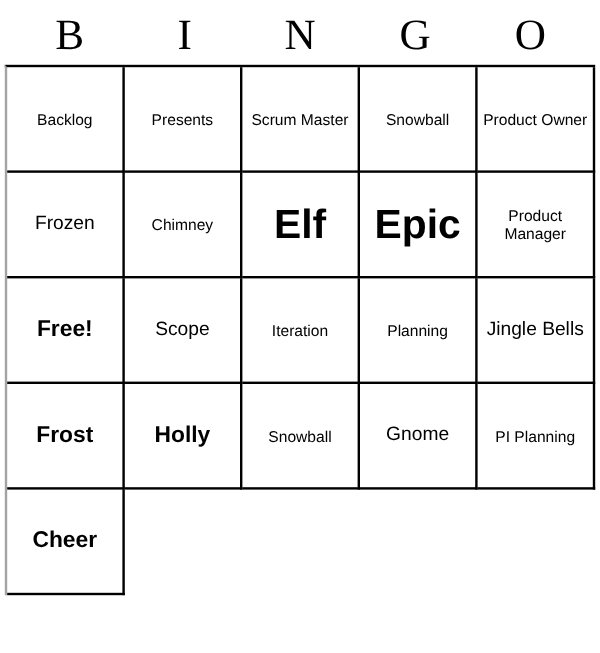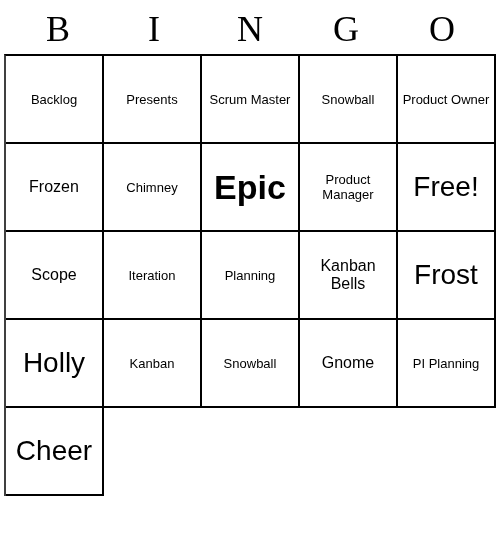--- a/index.html
+++ b/index.html
@@ -31,21 +31,21 @@
       text-align: center;
       font-size: 36px;
       font-weight: normal;
       font-family: 'Times New Roman', serif;
     }
 
     .bingo-grid {
       display: grid;
       grid-template-columns: repeat(5, 1fr);
       width: 492px;
-      border-left: 2px solid #404040;
+      border-left: 2px solid #a3a3a3;
       border-top: 2px solid #000;
     }
 
     .bingo-cell {
       border-right: 2px solid #000;
       border-bottom: 2px solid #000;
       min-height: 88px;
       display: flex;
       align-items: center;
       justify-content: center;
@@ -56,22 +56,22 @@
 
     .text-small {
       font-size: 13px;
     }
 
     .text-medium {
       font-size: 16px;
     }
 
     .text-large {
-      font-size: 28px;
-      font-weight: normal;
+      font-size: 19px;
+      font-weight: bold;
     }
 
     .text-xlarge {
       font-size: 34px;
       font-weight: bold;
     }
   </style>
 </head>
 <body>
 
@@ -99,48 +99,48 @@
     <div class="bingo-cell">
       <span class="text-small">Product Owner</span>
     </div>
     <div class="bingo-cell">
       <span class="text-medium">Frozen</span>
     </div>
     <div class="bingo-cell">
       <span class="text-small">Chimney</span>
     </div>
     <div class="bingo-cell">
+      <span class="text-xlarge">Elf</span>
+    </div>
+    <div class="bingo-cell">
       <span class="text-xlarge">Epic</span>
     </div>
     <div class="bingo-cell">
       <span class="text-small">Product Manager</span>
     </div>
     <div class="bingo-cell">
       <span class="text-large">Free!</span>
     </div>
     <div class="bingo-cell">
       <span class="text-medium">Scope</span>
     </div>
     <div class="bingo-cell">
       <span class="text-small">Iteration</span>
     </div>
     <div class="bingo-cell">
       <span class="text-small">Planning</span>
     </div>
     <div class="bingo-cell">
-      <span class="text-medium">Kanban Bells</span>
+      <span class="text-medium">Jingle Bells</span>
     </div>
     <div class="bingo-cell">
       <span class="text-large">Frost</span>
     </div>
     <div class="bingo-cell">
       <span class="text-large">Holly</span>
-    </div>
-    <div class="bingo-cell">
-      <span class="text-small">Kanban</span>
     </div>
     <div class="bingo-cell">
       <span class="text-small">Snowball</span>
     </div>
     <div class="bingo-cell">
       <span class="text-medium">Gnome</span>
     </div>
     <div class="bingo-cell">
       <span class="text-small">PI Planning</span>
     </div>

